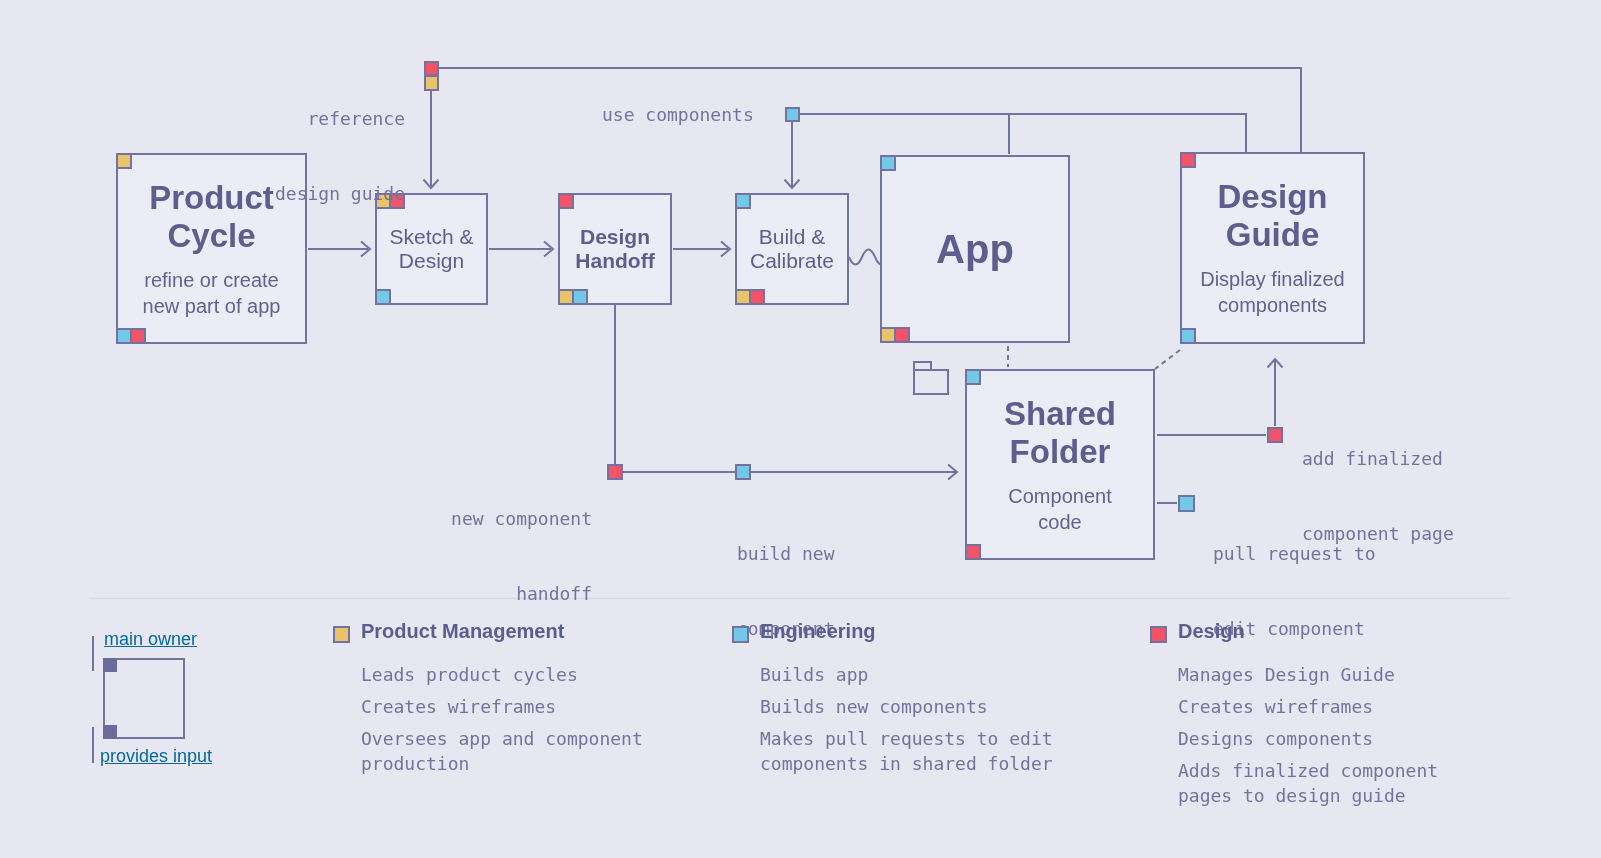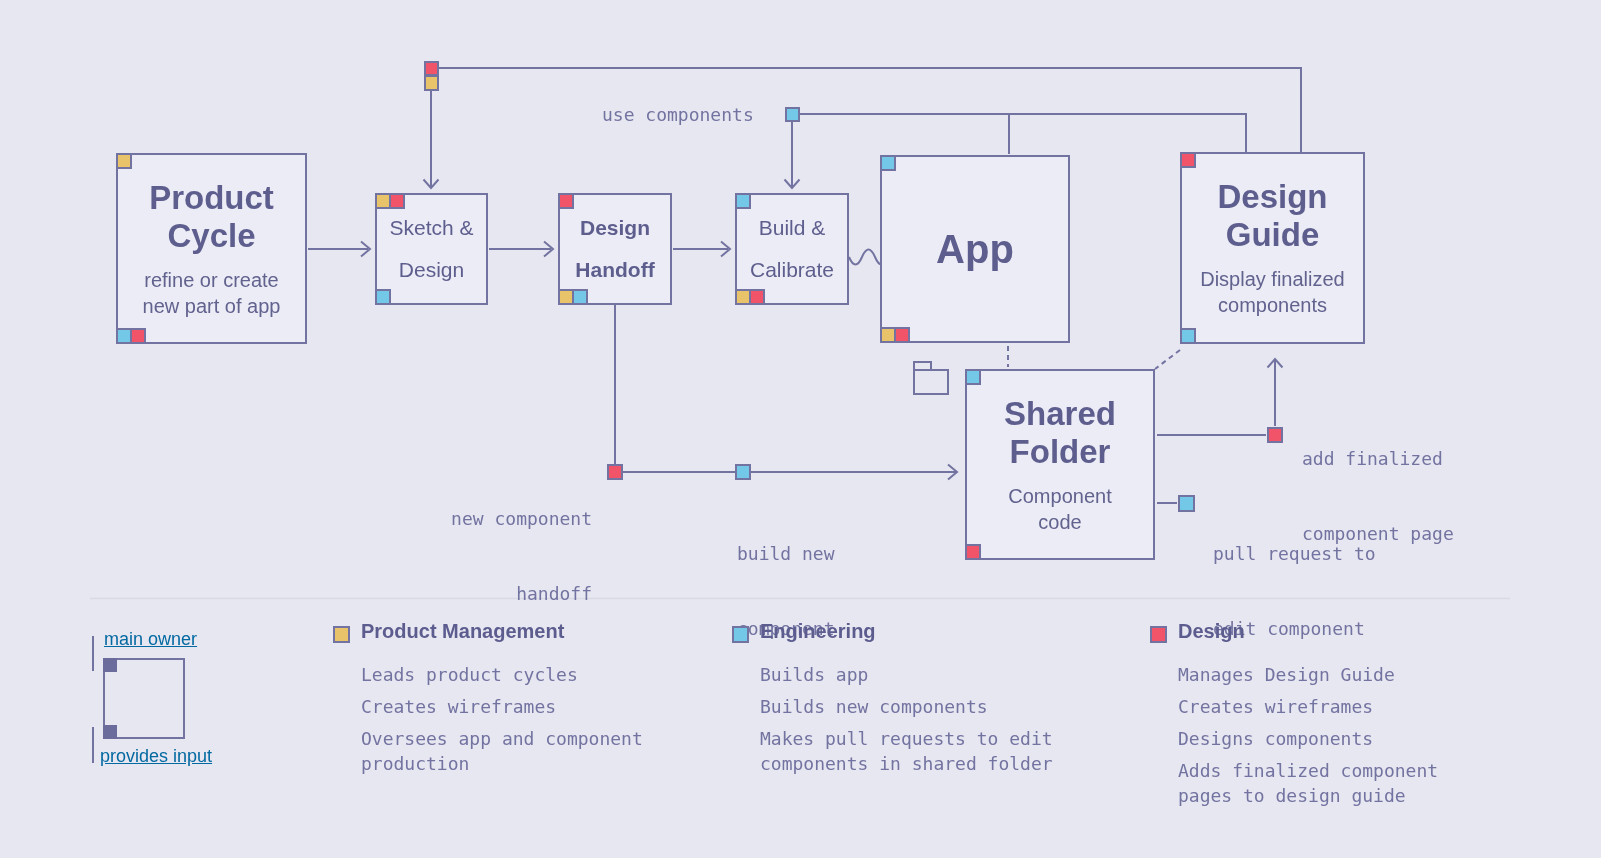--- a/index.html
+++ b/index.html
@@ -12,21 +12,21 @@
 
   
   .node {
     position:absolute; box-sizing:border-box;
     background:#ececf6; border:2px solid #7373a1;
     display:flex; flex-direction:column; align-items:center; justify-content:center;
     text-align:center;
   }
   .node .title { font-weight:700; color:#5e5e8e; font-size:33px; line-height:38px; }
   .node .subtitle { color:#62628f; font-size:20px; line-height:26px; margin-top:12px; }
-  .node.small .title { font-size:21px; line-height:42px; font-weight:400; }
+  .node.small .title { font-size:21px; line-height:24px; font-weight:400; }
   .node.small.bold-title .title { font-weight:700; }
   .node.app-size .title { font-size:40px; line-height:44px; }
 
   
   .markers { position:absolute; display:flex; left:-2px; }
   .markers.top { top:-2px; }
   .markers.bottom { bottom:-2px; }
   .marker {
     width:16px; height:16px; box-sizing:border-box;
     border:2px solid #7373a1;
@@ -243,20 +243,24 @@
   <div class="folder-body"></div>
 
   <div class="sq" id="sq-ref-red" style="background-color: rgb(241, 84, 105);"></div>
   <div class="sq" id="sq-ref-yellow" style="background-color: rgb(232, 195, 106);"></div>
   <div class="sq" id="sq-use-blue" style="background-color: rgb(114, 200, 230);"></div>
   <div class="sq" id="sq-handoff-red" style="background-color: rgb(241, 84, 105);"></div>
   <div class="sq" id="sq-build-blue" style="background-color: rgb(114, 200, 230);"></div>
   <div class="sq" id="sq-addfin-red" style="background-color: rgb(241, 84, 105);"></div>
   <div class="sq" id="sq-pull-blue" style="background-color: rgb(114, 200, 230);"></div>
 
+  <div class="mono right" id="lbl-reference">
+    <div>reference</div>
+    <div>design guide</div>
+  </div>
   <div class="mono" id="lbl-use-components">use components</div>
   <div class="mono right" id="lbl-new-handoff">
     <div>new component</div>
     <div>handoff</div>
   </div>
   <div class="mono" id="lbl-build-new">
     <div>build new</div>
     <div>component</div>
   </div>
   <div class="mono" id="lbl-add-final">

